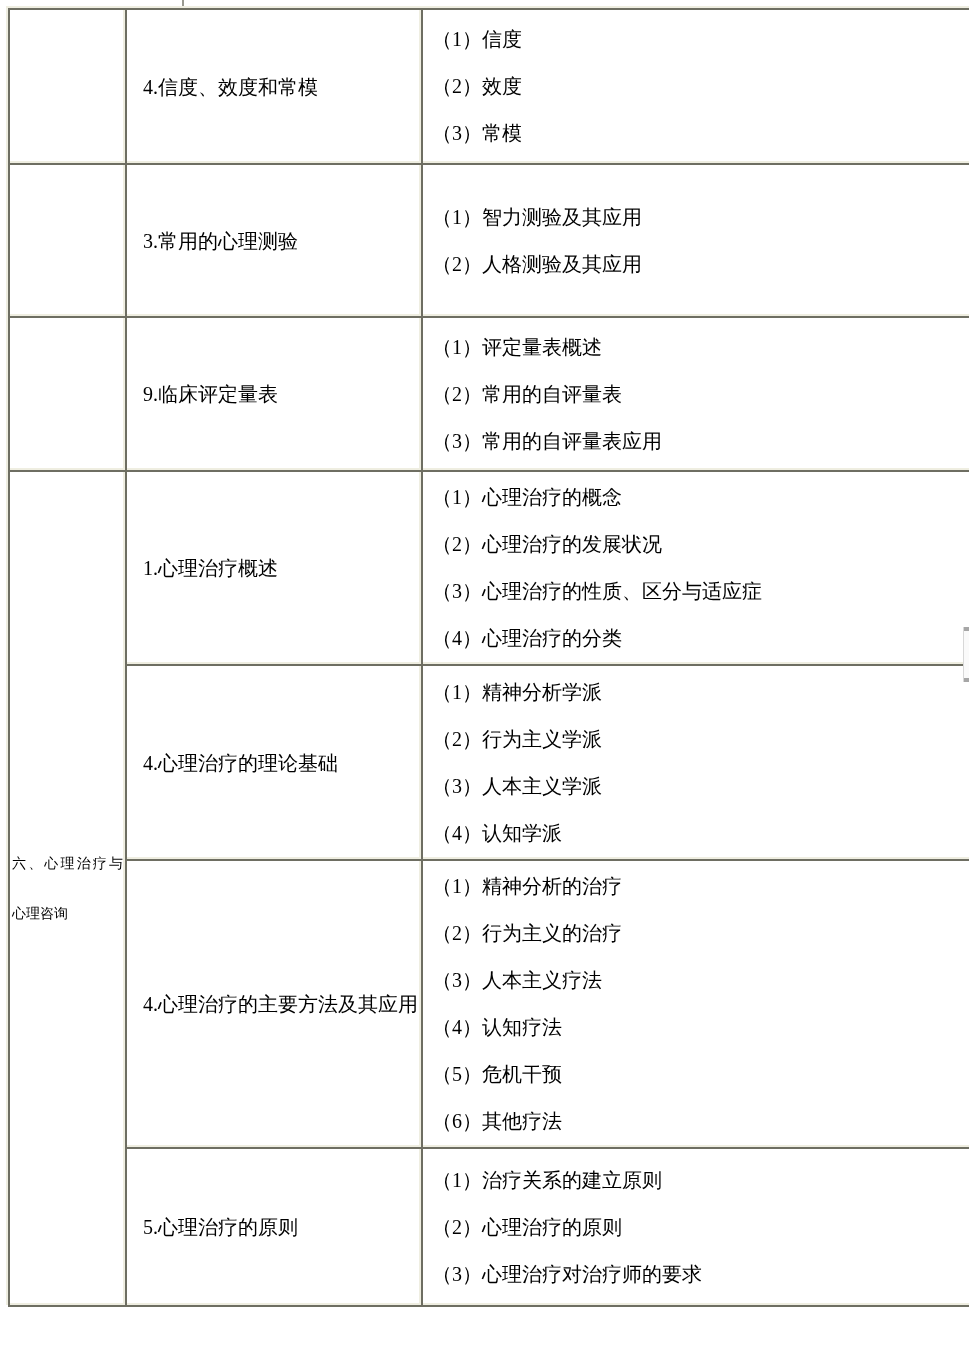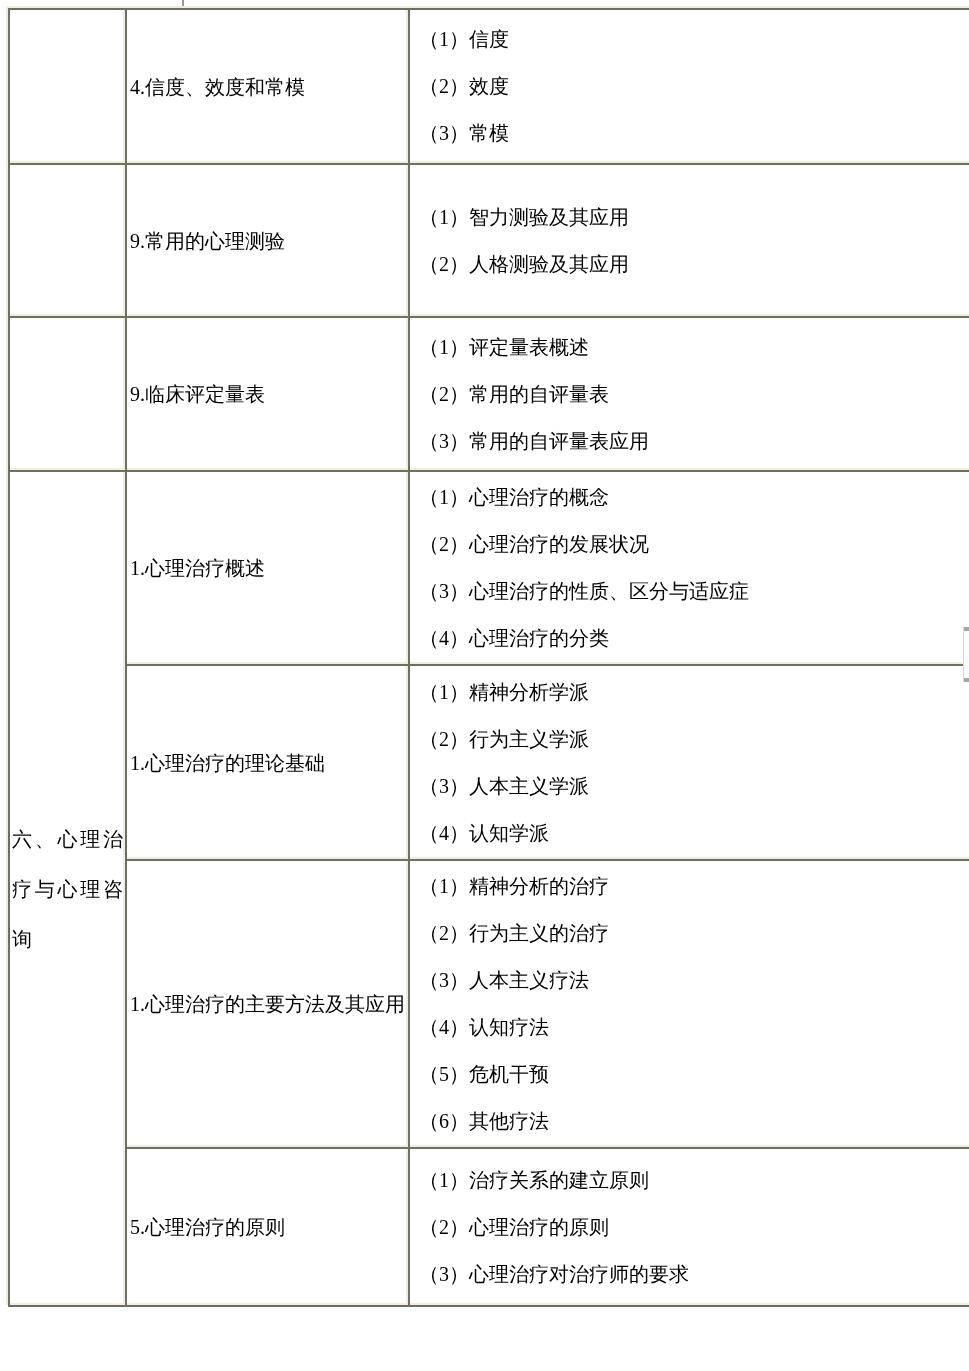--- a/index.html
+++ b/index.html
@@ -52,32 +52,32 @@
 
   tr.r1 { height: 155px; }
   tr.r2 { height: 153px; }
   tr.r3 { height: 154px; }
   tr.r4 { height: 193px; }
   tr.r5 { height: 195px; }
   tr.r6 { height: 282px; }
   tr.r7 { height: 158px; }
 
   td.section-cell {
-    font-size: 20px;
+    font-size: 14px;
     line-height: 50px;
     padding: 0 2px 0 2px;
     text-align: justify;
     text-align-last: left;
     word-break: break-all;
     margin-top: 14px;
   }
   td.topic-cell {
     font-size: 20px;
     line-height: 50px;
-    padding: 0 2px 0 3px;
+    padding: 0 2px 0 16px;
     word-break: break-all;
   }
   td.items-cell {
     padding: 2px 4px 2px 9px;
   }
   td.items-cell p {
     margin: 0;
     font-size: 20px;
     line-height: 47px;
     white-space: nowrap;
@@ -120,21 +120,21 @@
       <td class="col-items items-cell">
         <p>（1）信度</p>
         <p>（2）效度</p>
         <p>（3）常模</p>
       </td>
     </tr>
 
     <tr class="r2">
       <td class="section-cell"></td>
       <td class="topic-cell">
-        <span>9.常用的心理测验</span>
+        <span>3.常用的心理测验</span>
       </td>
       <td class="items-cell">
         <p>（1）智力测验及其应用</p>
         <p>（2）人格测验及其应用</p>
       </td>
     </tr>
 
     <tr class="r3">
       <td class="section-cell"></td>
       <td class="topic-cell">
@@ -157,33 +157,33 @@
       <td class="items-cell">
         <p>（1）心理治疗的概念</p>
         <p>（2）心理治疗的发展状况</p>
         <p>（3）心理治疗的性质、区分与适应症</p>
         <p>（4）心理治疗的分类</p>
       </td>
     </tr>
 
     <tr class="r5">
       <td class="topic-cell">
-        <span>1.心理治疗的理论基础</span>
+        <span>4.心理治疗的理论基础</span>
       </td>
       <td class="items-cell">
         <p>（1）精神分析学派</p>
         <p>（2）行为主义学派</p>
         <p>（3）人本主义学派</p>
         <p>（4）认知学派</p>
       </td>
     </tr>
 
     <tr class="r6">
       <td class="topic-cell">
-        <span>1.心理治疗的主要方法及其应用</span>
+        <span>4.心理治疗的主要方法及其应用</span>
       </td>
       <td class="items-cell">
         <p>（1）精神分析的治疗</p>
         <p>（2）行为主义的治疗</p>
         <p>（3）人本主义疗法</p>
         <p>（4）认知疗法</p>
         <p>（5）危机干预</p>
         <p>（6）其他疗法</p>
       </td>
     </tr>

